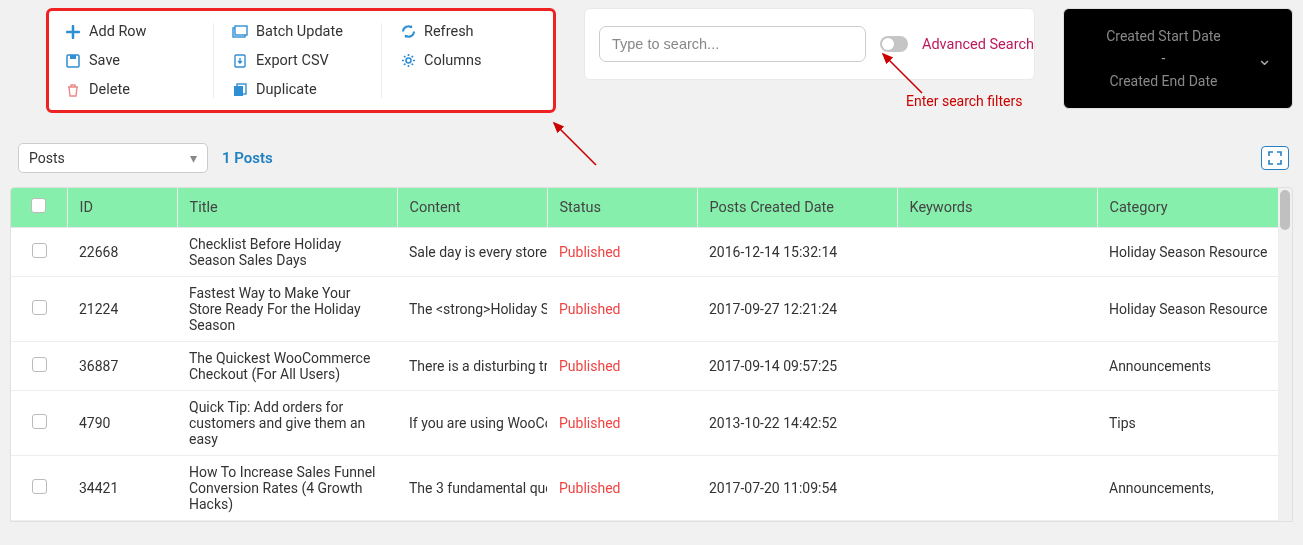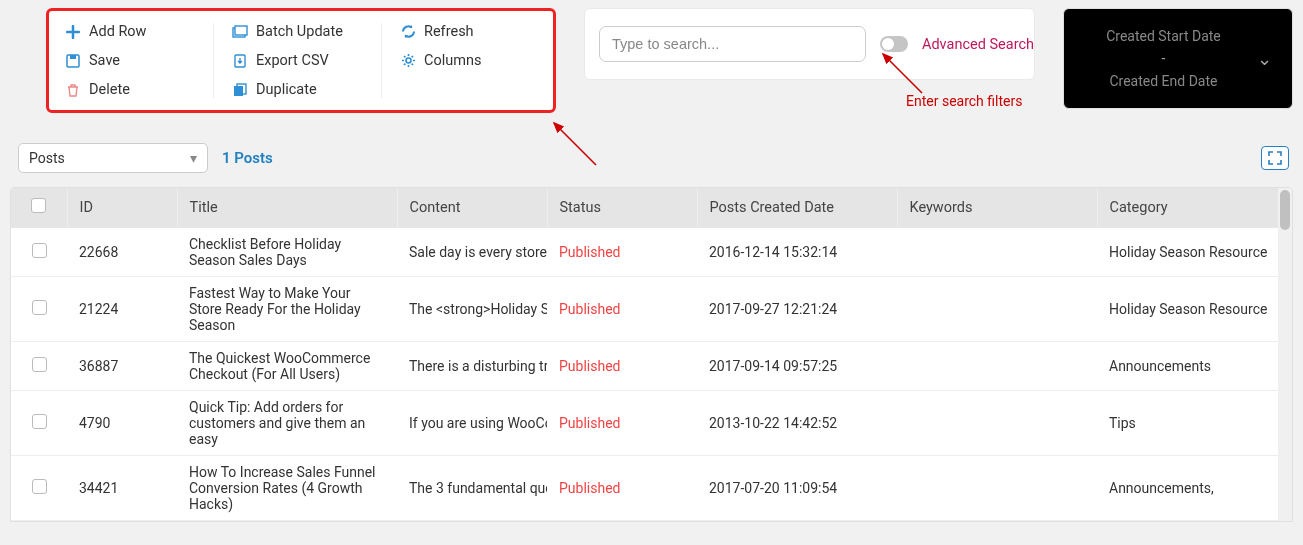--- a/index.html
+++ b/index.html
@@ -32,21 +32,21 @@
     
     .arrow-svg { position:absolute; pointer-events:none; }
     
     .mid-row { display:flex; align-items:center; gap: 14px; padding: 30px 14px 10px 18px; position:relative; }
     .posts-select { width: 190px; padding: 6px 10px; border:1px solid #ccc; border-radius:5px; background:#fff; font-size:14px; color:#333; display:flex; justify-content:space-between; align-items:center;}
     .posts-count { color:#1e7fc1; font-weight:600; font-size:15px; }
     .expand-btn { margin-left:auto; width:28px; height:24px; border:1px solid #2880c3; border-radius:4px; display:flex; align-items:center; justify-content:center; color:#2880c3; background:#fff; }
     
     .table-wrap { margin: 4px 10px 0 10px; background:#fff; border:1px solid #e0e0e0; border-radius:4px 4px 0 0; overflow:hidden; position:relative;}
     table { width: 100%; border-collapse: collapse; table-layout: fixed; }
-    thead th { background:#e5e5e5; border-bottom:1px solid #e6e6e6; border-right:1px solid #eee; padding: 10px 12px; text-align:left; font-weight:400; color:#444; font-size:14.5px; }
+    thead th { background:#86efac; border-bottom:1px solid #e6e6e6; border-right:1px solid #eee; padding: 10px 12px; text-align:left; font-weight:400; color:#444; font-size:14.5px; }
     tbody td { border-bottom:1px solid #eee; padding: 8px 12px; font-size:14px; color:#333; vertical-align: middle; overflow:hidden; white-space: normal; }
     tbody td.nowrap { white-space: nowrap; overflow: hidden; text-overflow: clip; }
     .status-pub { color: #ef4444; }
     .chk { width:15px; height:15px; border:1px solid #bbb; border-radius:3px; display:inline-block; background:#fff;}
     col.cb { width: 56px; }
     col.id { width: 110px; }
     col.title { width: 220px; }
     col.content { width: 150px; }
     col.status { width: 150px; }
     col.date { width: 200px; }

